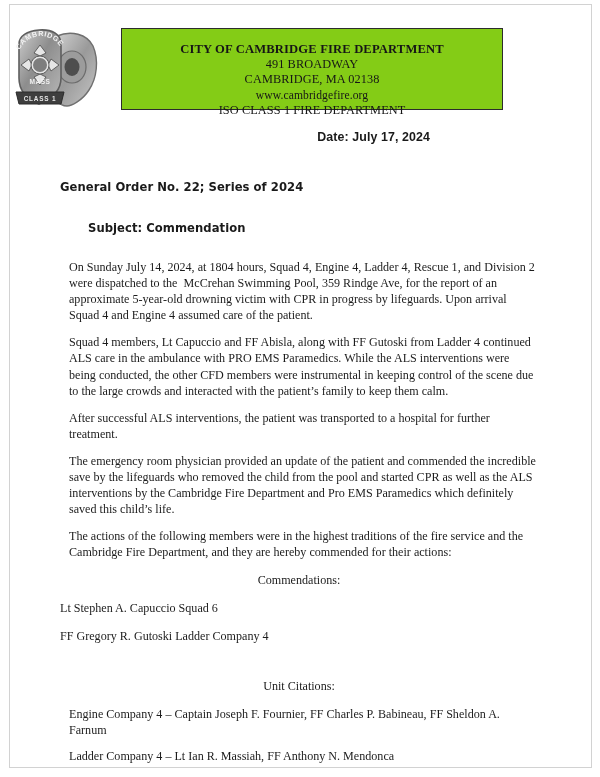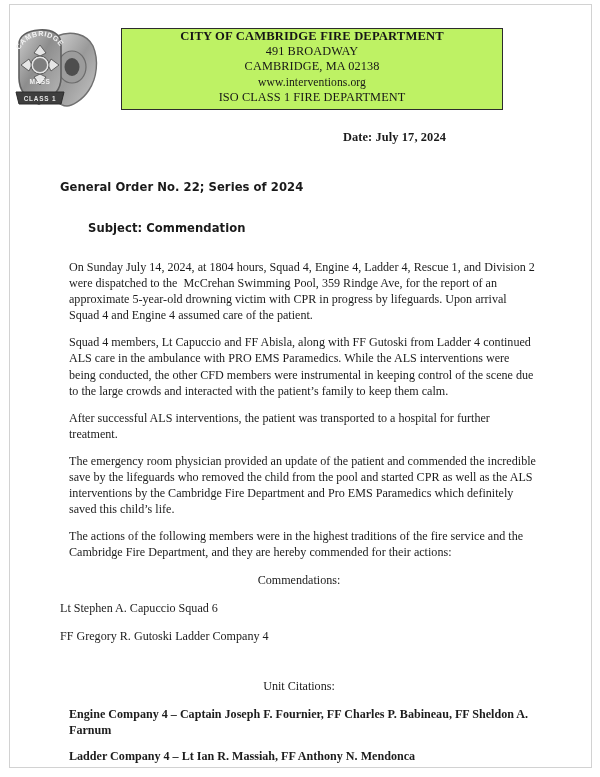--- a/index.html
+++ b/index.html
@@ -45,22 +45,22 @@
     height: 96px;
   }
   .header-box {
     position: absolute;
     left: 121px;
     top: 12px;
     width: 382px;
     height: 82px;
     border: 1.6px solid #2c2c2c;
     box-sizing: border-box;
-    background: #bef264;
-    padding-top: 0;
+    background: #84cc16;
+    padding-top: 13px;
     text-align: center;
   }
   .hb-line {
     font-family: "Liberation Serif", serif;
     font-size: 12.3px;
     line-height: 15.2px;
     color: #161616;
     letter-spacing: 0.1px;
     white-space: nowrap;
   }
@@ -69,25 +69,25 @@
     font-size: 12.6px;
     letter-spacing: 0.15px;
   }
   .hb-line.www {
     font-size: 11.6px;
   }
 
   
   .date-line {
     position: absolute;
-    left: 16px;
+    left: 0;
     top: 130px;
     width: 430px;
     text-align: right;
-    font-family: Liberation Serif, serif;
+    font-family: Liberation Sans, sans-serif;
     font-weight: bold;
     font-size: 12.4px;
     color: #1a1a1a;
     letter-spacing: 0.1px;
   }
 
   
   .order-line {
     position: absolute;
     left: 60px;
@@ -119,21 +119,21 @@
   }
   .para {
     font-family: "Liberation Serif", serif;
     font-size: 12.1px;
     line-height: 16.1px;
     color: #1c1c1c;
     text-align: left;
     margin: 0 0 11px 9px;
     white-space: pre-wrap;
   }
-  .para.tight { margin-bottom: 10px; font-weight: bold; }
+  .para.tight { margin-bottom: 10px; }
   .list-name {
     font-family: "Liberation Serif", serif;
     font-size: 12.1px;
     line-height: 16.1px;
     color: #1c1c1c;
     margin: 0 0 12px 0;
   }
   .section-label {
     font-family: "Liberation Serif", serif;
     font-size: 12.1px;
@@ -192,21 +192,21 @@
 
         <path d="M7 70 L55 70 L52 82 L10 82 Z" fill="#3e3e3e" stroke="#2a2a2a" stroke-width="1"></path>
         <text x="31" y="79" text-anchor="middle" font-family="Liberation Sans, sans-serif" font-size="6.4" font-weight="bold" fill="#e8e8e8" letter-spacing="0.8">CLASS 1</text>
       </svg>
     </div>
 
     <div class="header-box">
       <div class="hb-line title">CITY OF CAMBRIDGE FIRE DEPARTMENT</div>
       <div class="hb-line">491 BROADWAY</div>
       <div class="hb-line">CAMBRIDGE, MA 02138</div>
-      <div class="hb-line www">www.interventions.org</div>
+      <div class="hb-line www">www.cambridgefire.org</div>
       <div class="hb-line">ISO CLASS 1 FIRE DEPARTMENT</div>
     </div>
   </div>
 
   <div class="date-line">Date:  July 17, 2024</div>
 
   <div class="order-line">General Order No. 22; Series of 2024</div>
   <div class="subject-line">Subject:   Commendation</div>
 
   <div class="body-block">

